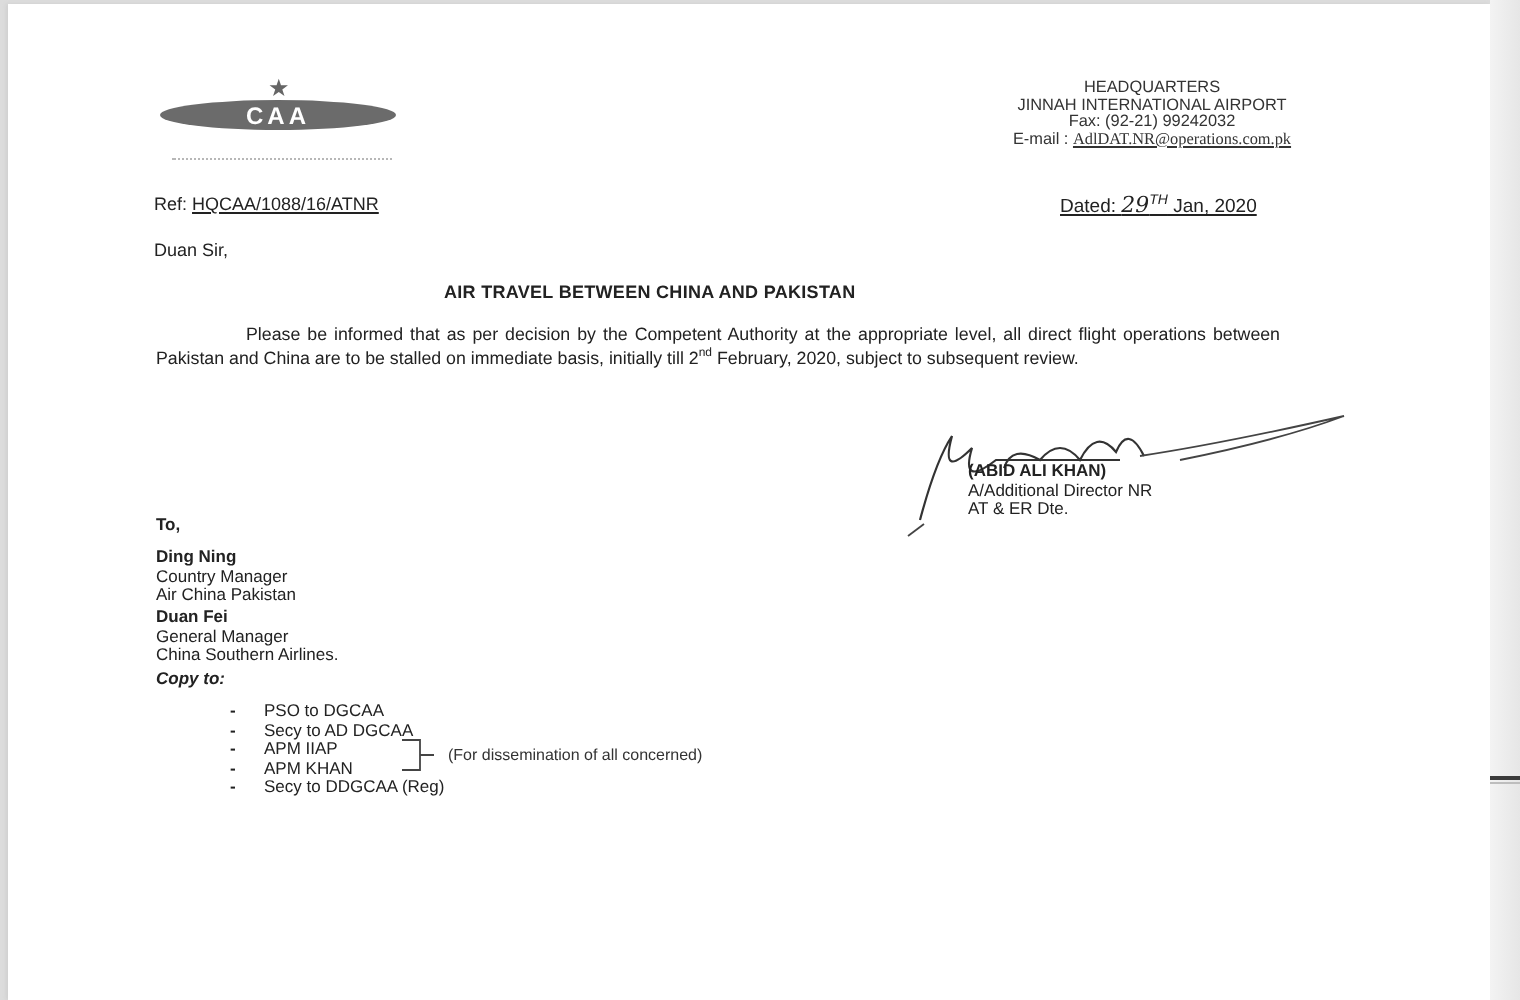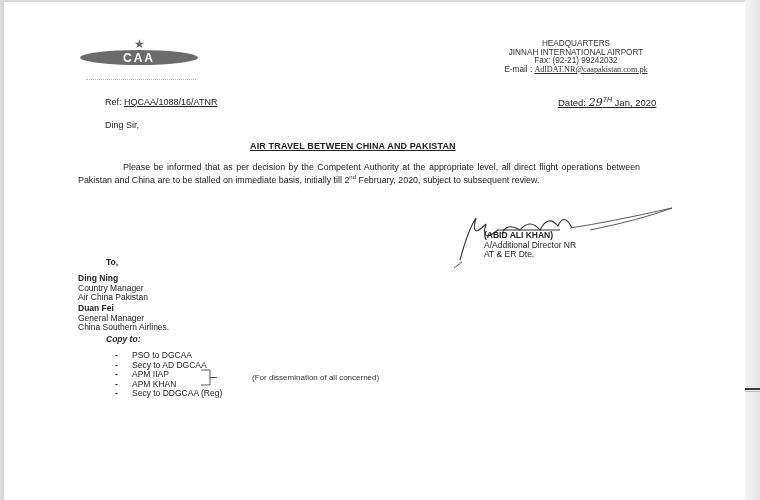--- a/index.html
+++ b/index.html
@@ -20,21 +20,21 @@
       background: linear-gradient(to right, #f3f3f3, #e6e6e6);
     }
     .gutter-line {
       position: absolute; left: 745px; top: 388px; width: 15px; height: 2px;
       background: #3a3a3a;
     }
     .gutter-line2 {
       position: absolute; left: 745px; top: 391px; width: 15px; height: 1px;
       background: #bdbdbd;
     }
-    .abs { position: absolute; white-space: nowrap; margin-left: 28px; }
+    .abs { position: absolute; white-space: nowrap; }
 
     
     .logo { position: absolute; left: 78px; top: 38px; width: 122px; height: 46px; }
     .logo-star { position: absolute; left: 56px; top: 0; font-size: 12px; color: #666; line-height: 12px; }
     .logo-oval {
       position: absolute; left: 2px; top: 12px; width: 118px; height: 15px;
       background: #6b6b6b; border-radius: 50%;
       display: flex; align-items: center; justify-content: center;
     }
     .logo-text { color: #fff; font-weight: bold; font-size: 12px; letter-spacing: 2px; }
@@ -46,21 +46,21 @@
     .hq .b { font-weight: bold; color: #222; }
     .hq .email-link { text-decoration: underline; font-family: "Liberation Serif", serif; }
 
     .ref { left: 77px; top: 97px; font-size: 9px; }
     .ref .val { text-decoration: underline; }
     .dated { left: 530px; top: 96px; font-size: 9.5px; text-decoration: underline; }
     .dated .hand { font-family: "DejaVu Serif", serif; font-style: italic; font-size: 11px; }
     .dated sup { font-size: 7px; font-style: italic; }
 
     .salutation { left: 77px; top: 120px; font-size: 9px; }
-    .subject { left: 222px; top: 141px; font-size: 9px; font-weight: bold; text-decoration: underline; letter-spacing: .15px; }
+    .subject { left: 222px; top: 141px; font-size: 9px; font-weight: bold; letter-spacing: .15px; }
     .para { position: absolute; left: 78px; top: 162px; width: 562px; font-size: 8.9px; line-height: 10.2px; text-align: justify; text-indent: 45px; }
     .para sup { font-size: 6px; }
 
     
     .sig { position: absolute; left: 440px; top: 200px; width: 240px; height: 70px; }
     .sig-block { position: absolute; left: 484px; top: 231px; font-size: 8.5px; line-height: 9.5px; }
     .sig-block .b { font-weight: bold; }
 
     .to { left: 78px; top: 257px; font-size: 8.5px; font-weight: bold; }
     .addr { position: absolute; left: 78px; font-size: 8.5px; line-height: 9.5px; }
@@ -85,28 +85,28 @@
   <div class="logo-oval">
     <span class="logo-text">CAA</span>
   </div>
   <div class="logo-urdu"></div>
 </div>
 
 <div class="hq">
   <div>HEADQUARTERS</div>
   <div>JINNAH INTERNATIONAL AIRPORT</div>
   <div>Fax: (92-21) 99242032</div>
-  <div><span>E-mail : </span><span class="email-link">AdlDAT.NR@caapakistan.com.pk</span></div>
+  <div><span>E-mail : </span><span class="email-link">AdlDAT.NR@operations.com.pk</span></div>
 </div>
 
 <div class="abs ref"><span>Ref: </span><span class="val">HQCAA/1088/16/ATNR</span></div>
 
 <div class="abs dated"><span>Dated: </span><span class="hand">29</span><sup>TH</sup><span> Jan, 2020</span></div>
 
-<div class="abs salutation">Ding Sir,</div>
+<div class="abs salutation">Duan Sir,</div>
 <div class="abs subject">AIR TRAVEL BETWEEN CHINA AND PAKISTAN</div>
 
 <div class="para"><span>Please be informed that as per decision by the Competent Authority at the appropriate level, all direct flight operations between Pakistan and China are to be stalled on immediate basis, initially till 2</span><sup>nd</sup><span> February, 2020, subject to subsequent review.</span></div>
 
 <svg class="sig" viewBox="0 0 240 70">
   <path d="M20 60 Q 28 30 36 18 Q 30 40 46 24 Q 40 44 58 30 L 120 30" fill="none" stroke="#333" stroke-width="1.1"></path>
   <path d="M62 34 Q 66 22 80 30 Q 90 18 100 30 Q 108 14 118 26 Q 124 12 132 28" fill="none" stroke="#333" stroke-width="1.1"></path>
   <path d="M130 28 Q 170 22 232 8 Q 200 20 150 30" fill="none" stroke="#444" stroke-width="0.9"></path>
   <path d="M22 62 L 14 68" fill="none" stroke="#444" stroke-width="0.9"></path>
 </svg>

